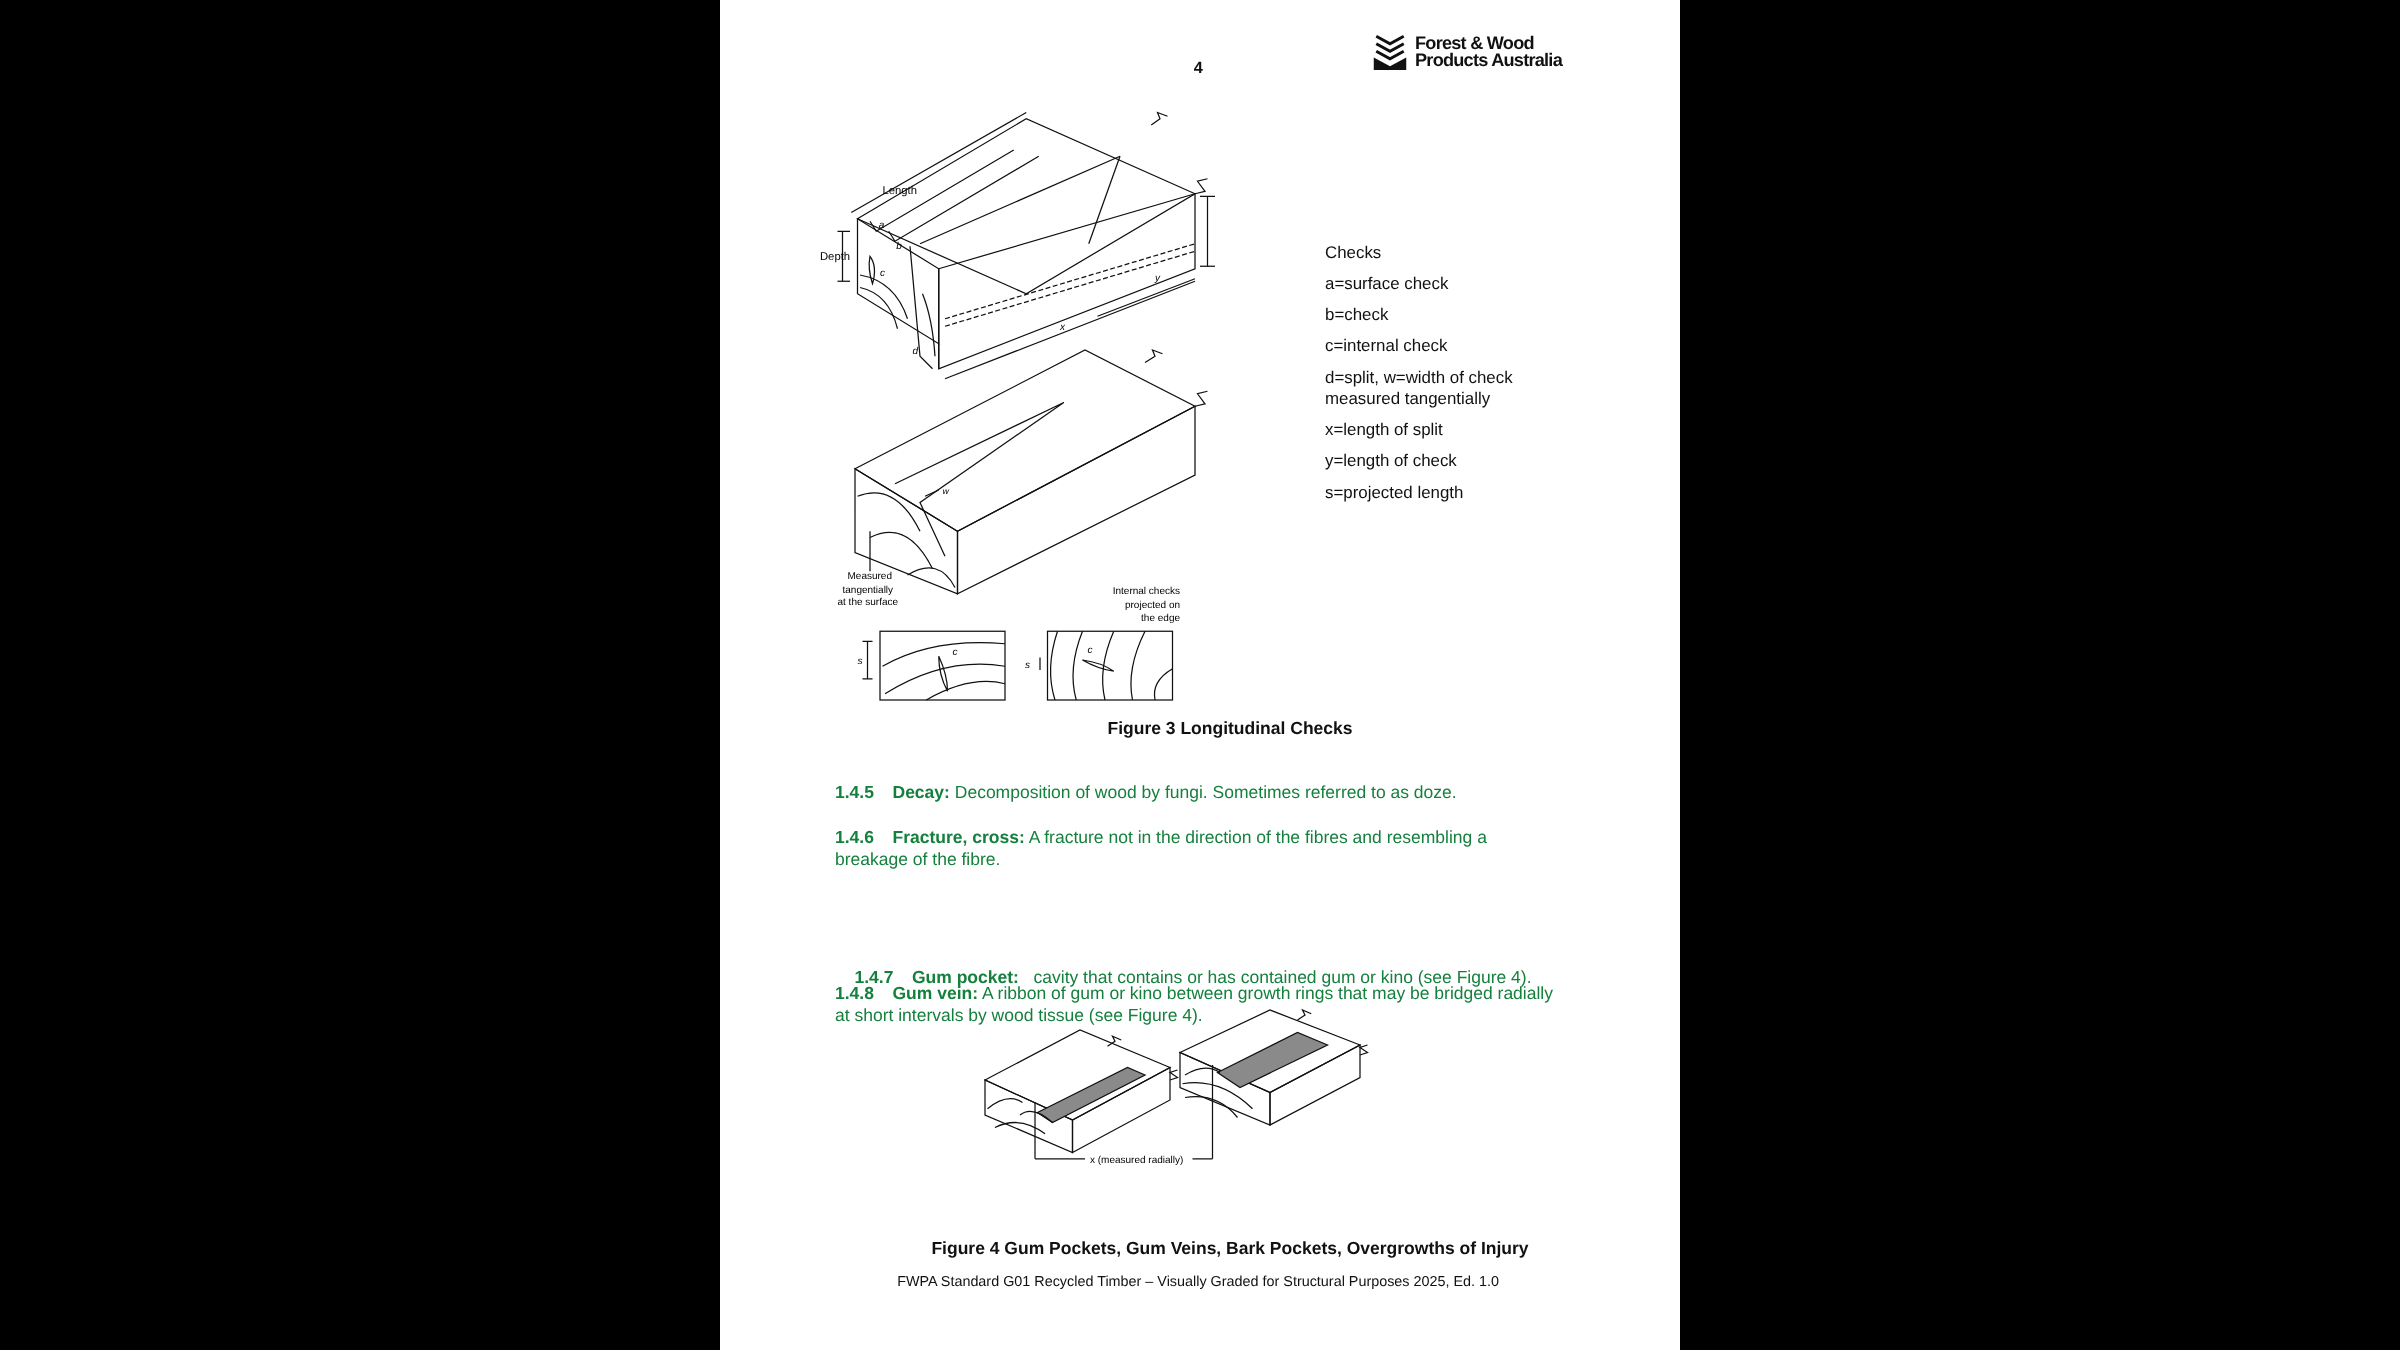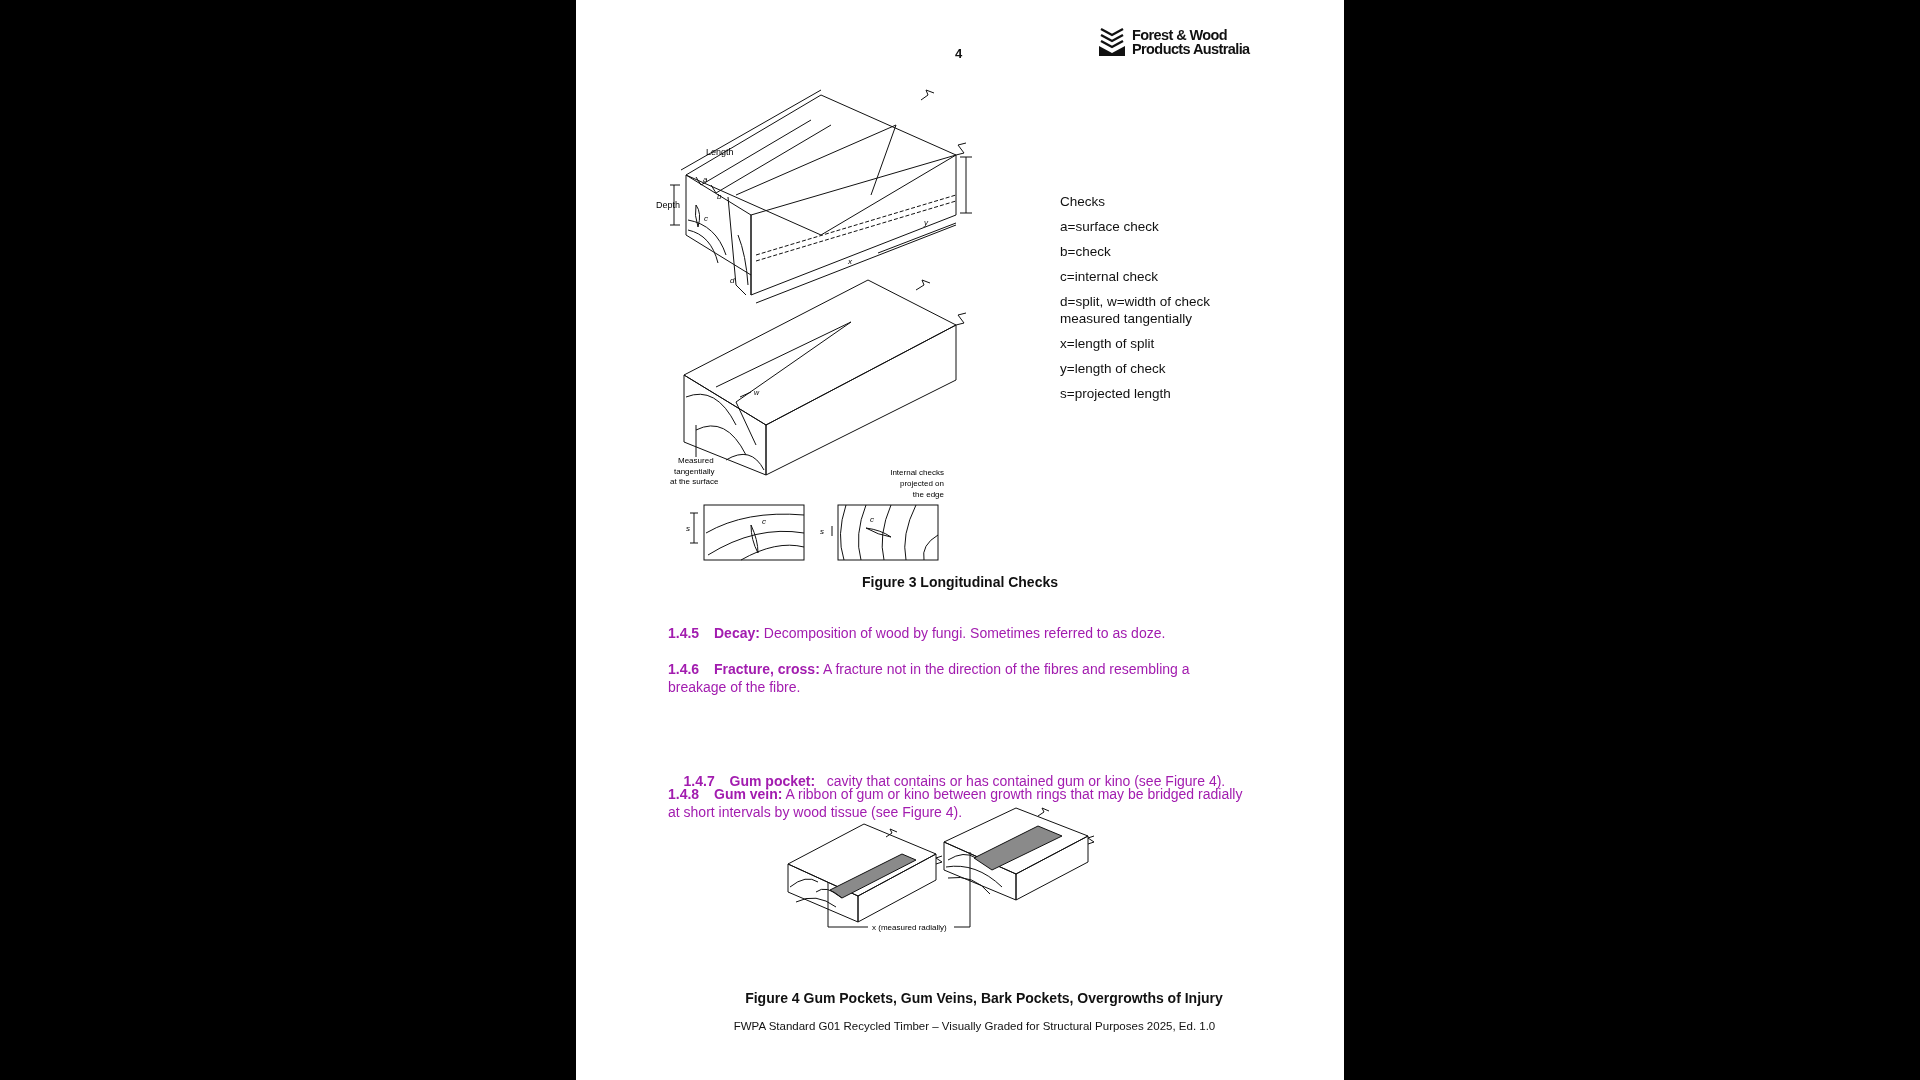--- a/index.html
+++ b/index.html
@@ -8,25 +8,25 @@
   .pagenum { position:absolute; left:379px; top:46px; font-size:13px; font-weight:bold; }
   .logo { position:absolute; left:522px; top:27px; width:160px; height:32px; }
   .logo svg { position:absolute; left:0; top:0; }
   .logo .l1, .logo .l2 { position:absolute; left:34px; font-size:14.5px; font-weight:bold; letter-spacing:-0.6px; line-height:14px; color:#111; }
   .logo .l1 { top:1px; } .logo .l2 { top:15px; }
   .fig3 { position:absolute; left:80px; top:85px; width:340px; height:480px; }
   .legend { position:absolute; left:484px; top:193px; font-size:13.5px; line-height:17px; color:#111; }
   .legend div { margin-bottom:8px; }
   .legend .item-wrap { width:180px; }
   .caption { position:absolute; font-size:14px; font-weight:bold; text-align:center; width:768px; left:0; }
-  .para { position:absolute; left:92px; width:580px; font-size:14px; line-height:18px; color:#a21caf; }
+  .para { position:absolute; left:92px; width:580px; font-size:14px; line-height:18px; color:#15803d; }
   .para .num { font-weight:bold; display:inline-block; width:46px; }
   .para b { font-weight:bold; }
   .fig4 { position:absolute; left:200px; top:792px; width:330px; height:150px; }
-  .footer { position:absolute; left:16px; width:765px; top:1020px; text-align:center; font-size:11.5px; color:#111; }
+  .footer { position:absolute; left:0; width:765px; top:1020px; text-align:center; font-size:11.5px; color:#111; }
   svg text { font-family:"Liberation Sans", sans-serif; }
 </style>
 </head>
 <body>
 
 <div class="page">
 
   <div class="pagenum">4</div>
 
   <div class="logo">
@@ -133,21 +133,21 @@
     <div>Checks</div>
     <div>a=surface check</div>
     <div>b=check</div>
     <div>c=internal check</div>
     <div class="item-wrap">d=split, w=width of check measured tangentially</div>
     <div>x=length of split</div>
     <div>y=length of check</div>
     <div>s=projected length</div>
   </div>
 
-  <div class="caption" style="top:574px;">Figure 3 Longitudinal Checks</div>
+  <div class="caption" style="top:574px;padding-left:24px;">Figure 3 Longitudinal Checks</div>
 
   <div class="para" style="top:624px;">
     <span class="num">1.4.5</span><b>Decay:</b><span> Decomposition of wood by fungi. Sometimes referred to as doze.</span>
   </div>
   <div class="para" style="top:660px;">
     <span class="num">1.4.6</span><b>Fracture, cross:</b><span> A fracture not in the direction of the fibres and resembling a breakage of the fibre.</span>
   </div>
   <div class="para" style="top:754px; white-space:pre;">
     <span class="num">1.4.7</span><b>Gum pocket:</b><span>   cavity that contains or has contained gum or kino (see Figure 4).</span>
   </div>

